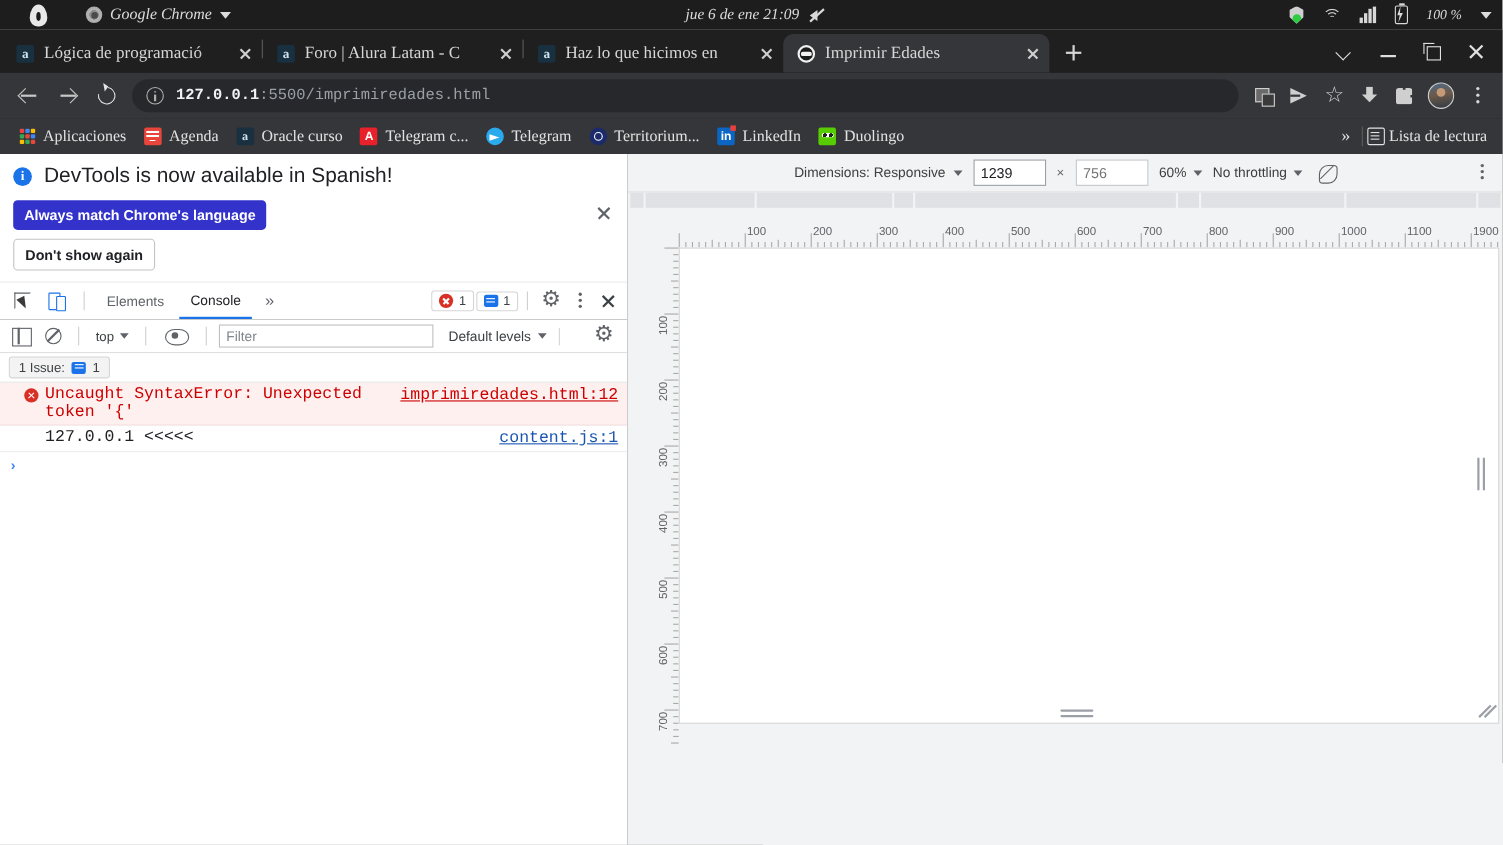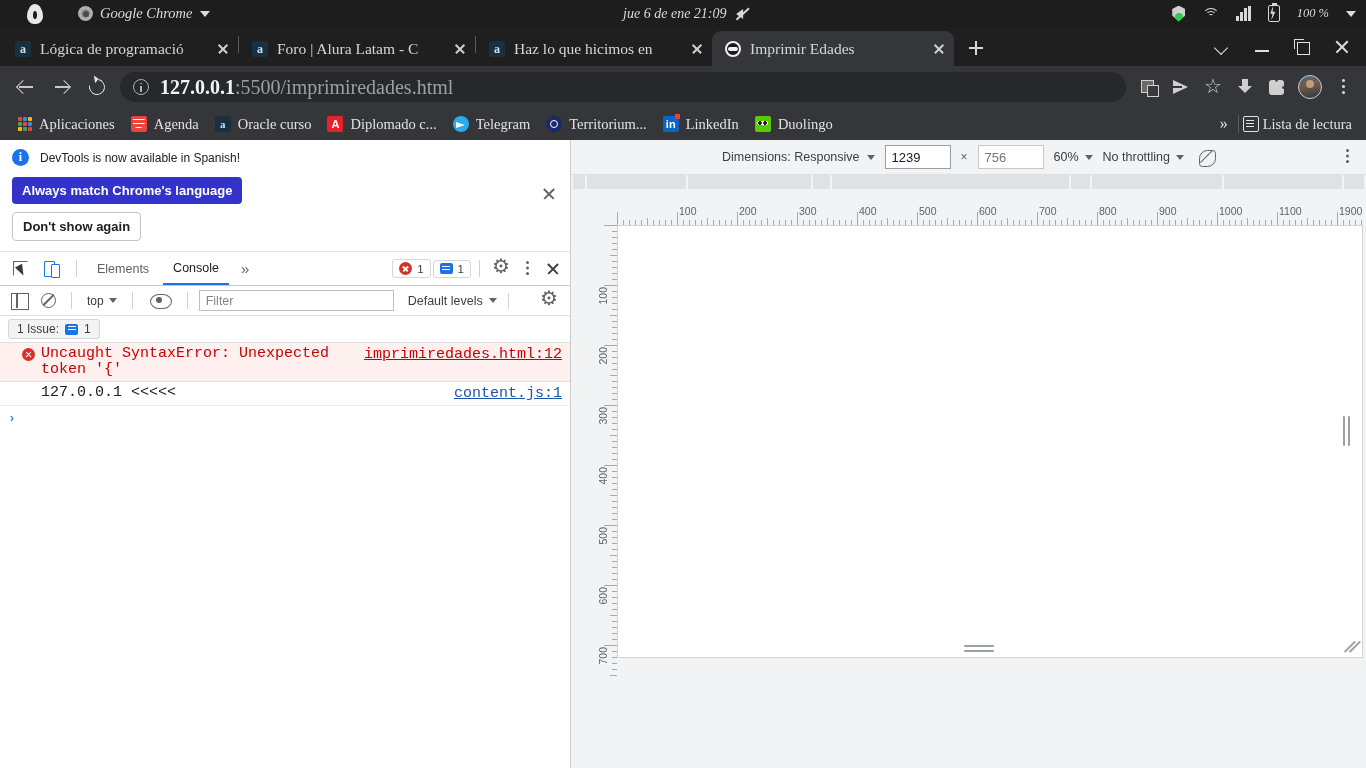--- a/index.html
+++ b/index.html
@@ -243,21 +243,21 @@
   }
   .info-ic::before {
     content: ""; position: absolute; left: 6px; top: 2.5px;
     width: 1.7px; height: 1.7px; background: #b0b0b0; border-radius: 50%;
   }
   .info-ic::after {
     content: ""; position: absolute; left: 6px; top: 6px;
     width: 1.7px; height: 6px; background: #b0b0b0;
   }
   #url-text {
-    font-family: Liberation Serif, serif; font-size: 20px;
+    font-family: Liberation Mono, monospace; font-size: 14px;
     color: #9aa0a6; white-space: nowrap;
   }
   #url-text b { color: #f1f3f4; font-weight: bold; }
   #omni-icons { display: flex; align-items: center; gap: 2px; }
   .oi { width: 30px; height: 30px; position: relative; flex: 0 0 30px; }
   .tr-ic::before {
     content: ""; position: absolute; left: 7px; top: 8px;
     width: 11px; height: 11px; border: 1.5px solid #d0d0d0;
     background: #6a6a6a;
   }
@@ -394,21 +394,21 @@
     padding: 9px 12px 10px 12px; border-bottom: 1px solid #e5e5e5;
     position: relative;
   }
   #dt-banner-head { display: flex; align-items: center; gap: 11px; }
   .info-blue {
     width: 17px; height: 17px; border-radius: 50%; background: #1a73e8;
     color: #fff; font-size: 12px; font-weight: bold;
     display: flex; align-items: center; justify-content: center;
     font-family: "Liberation Serif", serif; flex: 0 0 17px;
   }
-  #dt-banner-title { font-size: 12px; color: #202124; }
+  #dt-banner-title { font-size: 19px; color: #202124; }
   #dt-banner-btns { display: flex; gap: 6px; margin-top: 11px; }
   .btn-blue {
     background: #3333cc; color: #fff; border: none; border-radius: 4px;
     padding: 6px 10px; font-size: 13px; font-weight: bold;
     font-family: "Liberation Sans", sans-serif; cursor: pointer;
   }
   .btn-plain {
     background: #fff; color: #202124; border: 1px solid #c4c4c4;
     border-radius: 4px; padding: 6px 10px; font-size: 13px;
     font-weight: bold; margin-top: 8px; cursor: pointer;
@@ -814,21 +814,21 @@
     <div class="bm">
       <span class="ico16 agenda-ic"></span>
       <span>Agenda</span>
     </div>
     <div class="bm">
       <span class="ico16" style="background:#183040;color:#cfe3ef;font-family:'Liberation Serif',serif">a</span>
       <span>Oracle curso</span>
     </div>
     <div class="bm">
       <span class="ico16" style="background:#e8212b;color:#fff">A</span>
-      <span>Diplomado c...</span>
+      <span>Telegram c...</span>
     </div>
     <div class="bm">
       <span class="ico16 tg-ic"></span>
       <span>Telegram</span>
     </div>
     <div class="bm">
       <span class="ico16 terr-ic"></span>
       <span>Territorium...</span>
     </div>
     <div class="bm">

